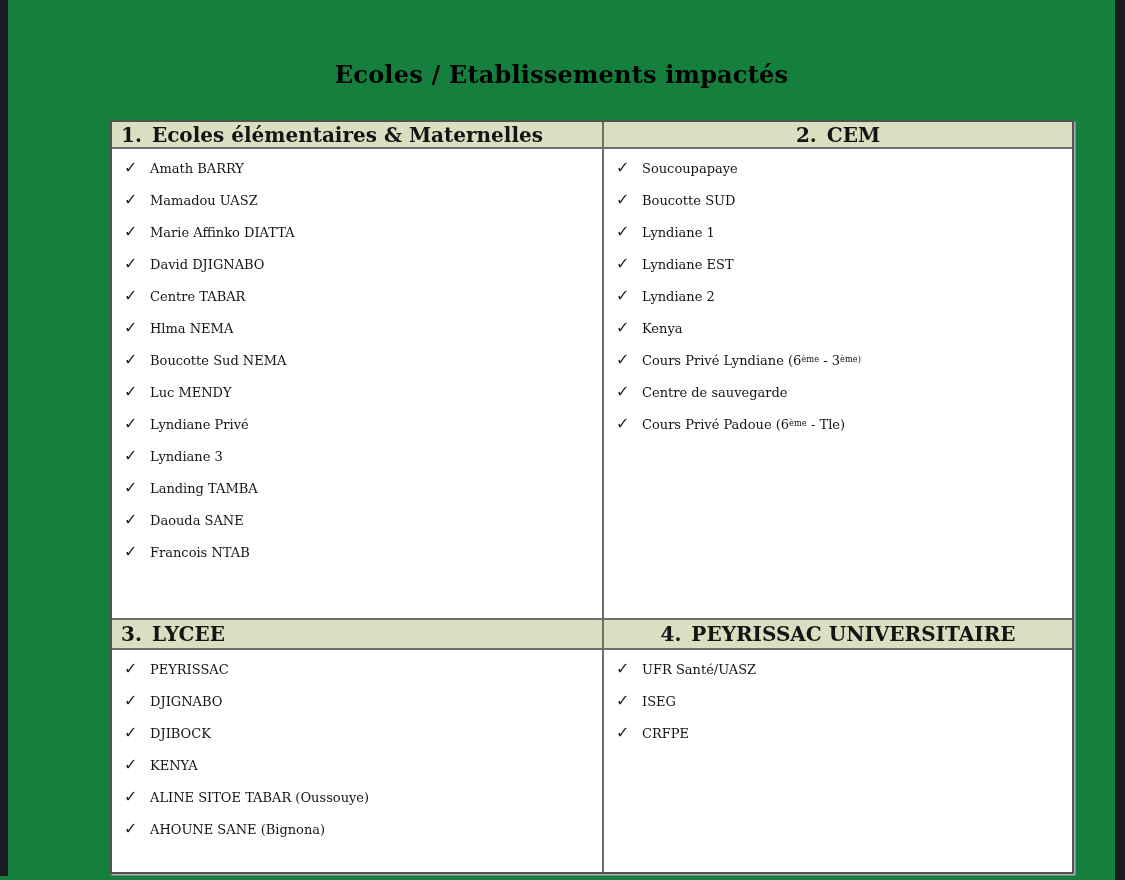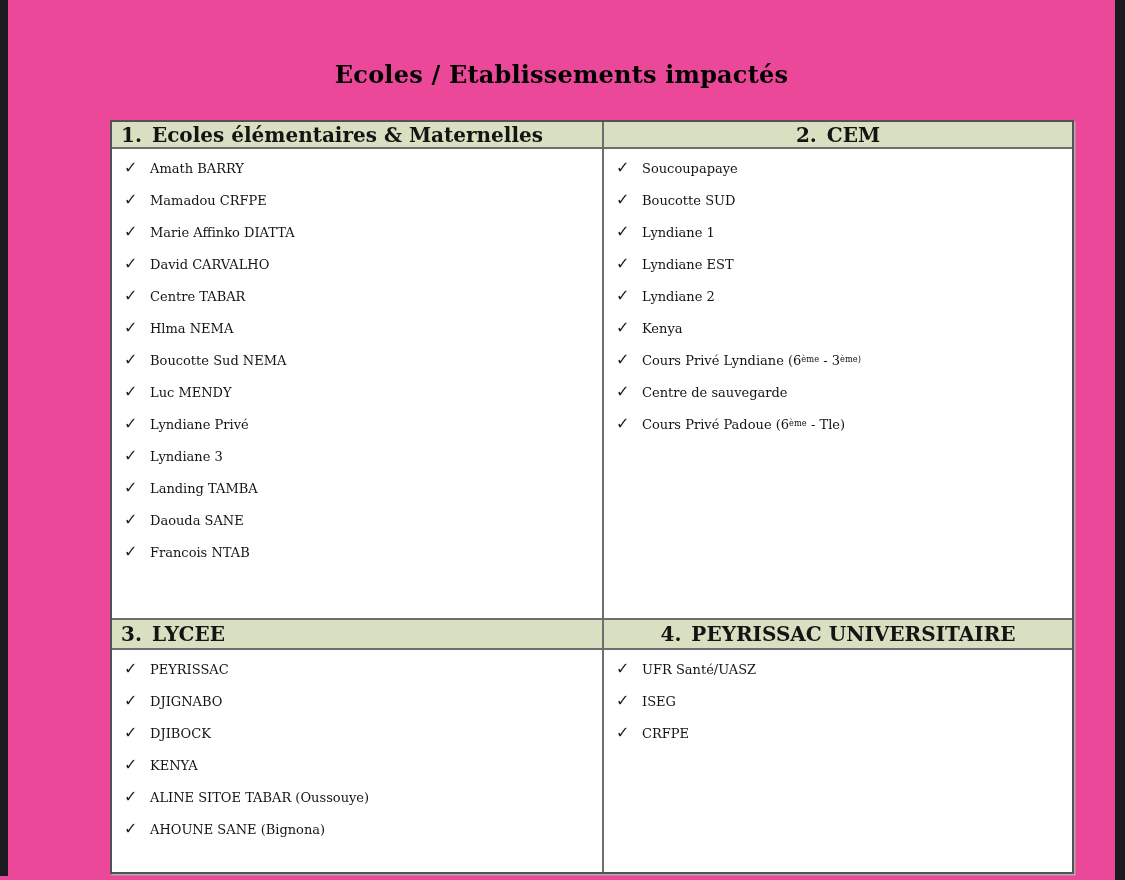--- a/index.html
+++ b/index.html
@@ -5,21 +5,21 @@
   html, body {
     margin: 0;
     padding: 0;
     width: 1125px;
     height: 880px;
     background: #ffffff;
     font-family: "DejaVu Serif", serif;
     color: #141414;
     overflow: hidden;
   }
-  .stage { position: relative; width: 1125px; height: 880px; background: #ec4899; }
+  .stage { position: relative; width: 1125px; height: 880px; background: #15803d; }
 
   .edge-bar { position: absolute; top: 0; height: 880px; background: #1a1b1e; }
   .edge-left { left: 0; width: 8px; height: 876px; }
   .edge-right { right: 0; width: 10px; }
 
   .doc-title {
     position: absolute;
     left: 8px;
     top: 60px;
     width: 1107px;
@@ -94,29 +94,29 @@
       <span class="htitle">CEM</span>
     </div>
 
     <div class="cell col-a row-sep body-cell">
         <div class="check-item">
           <span class="check">✓</span>
           <span class="item-text">Amath BARRY</span>
         </div>
         <div class="check-item">
           <span class="check">✓</span>
-          <span class="item-text">Mamadou CRFPE</span>
+          <span class="item-text">Mamadou UASZ</span>
         </div>
         <div class="check-item">
           <span class="check">✓</span>
           <span class="item-text">Marie Affinko DIATTA</span>
         </div>
         <div class="check-item">
           <span class="check">✓</span>
-          <span class="item-text">David CARVALHO</span>
+          <span class="item-text">David DJIGNABO</span>
         </div>
         <div class="check-item">
           <span class="check">✓</span>
           <span class="item-text">Centre TABAR</span>
         </div>
         <div class="check-item">
           <span class="check">✓</span>
           <span class="item-text">Hlma NEMA</span>
         </div>
         <div class="check-item">

